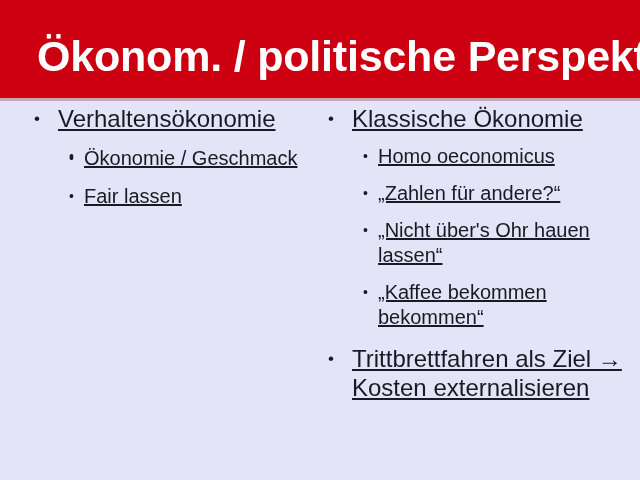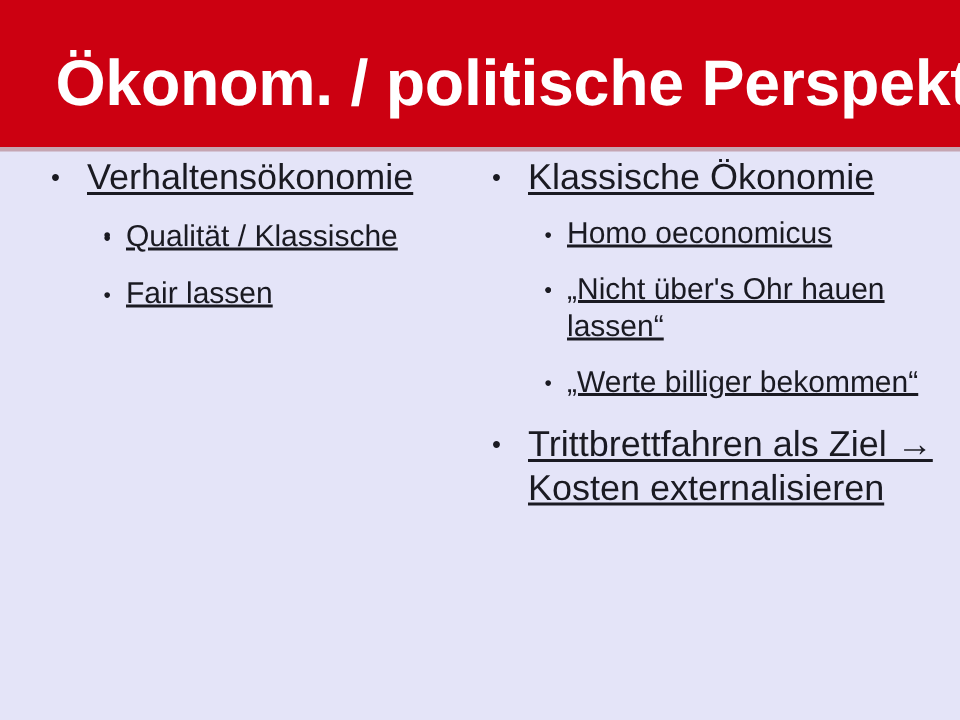--- a/index.html
+++ b/index.html
@@ -131,21 +131,21 @@
         <span class="dot">•</span>
         <span class="txt">Verhaltensökonomie</span>
       </div>
 
       <div class="bullet lvl2" style="color: rgb(26, 26, 34);">
         <span class="dot">•</span>
       </div>
 
       <div class="bullet lvl2" style="color: rgb(26, 26, 34);">
         <span class="dot">•</span>
-        <span class="txt">Qualität / Klassische</span>
+        <span class="txt">Ökonomie / Geschmack</span>
       </div>
 
       <div class="bullet lvl2" style="color: rgb(26, 26, 34);">
         <span class="dot">•</span>
         <span class="txt">Fair lassen</span>
       </div>
 
     </div>
 
     <div class="column" id="col-right">
@@ -155,30 +155,31 @@
         <span class="txt">Klassische Ökonomie</span>
       </div>
 
       <div class="bullet lvl2" style="color: rgb(26, 26, 34);">
         <span class="dot">•</span>
         <span class="txt">Homo oeconomicus</span>
       </div>
 
       <div class="bullet lvl2" style="color: rgb(26, 26, 34);">
         <span class="dot">•</span>
+        <span class="txt">„Zahlen für andere?“</span>
       </div>
 
       <div class="bullet lvl2" style="color: rgb(26, 26, 34);">
         <span class="dot">•</span>
         <span class="txt">„Nicht über's Ohr hauen lassen“</span>
       </div>
 
       <div class="bullet lvl2" style="color: rgb(26, 26, 34);">
         <span class="dot">•</span>
-        <span class="txt">„Werte billiger bekommen“</span>
+        <span class="txt">„Kaffee bekommen bekommen“</span>
       </div>
 
       <div class="bullet lvl1 last" style="color: rgb(26, 26, 34);">
         <span class="dot">•</span>
         <span class="txt">Trittbrettfahren als Ziel → Kosten externalisieren</span>
       </div>
 
     </div>
 
   </div>

